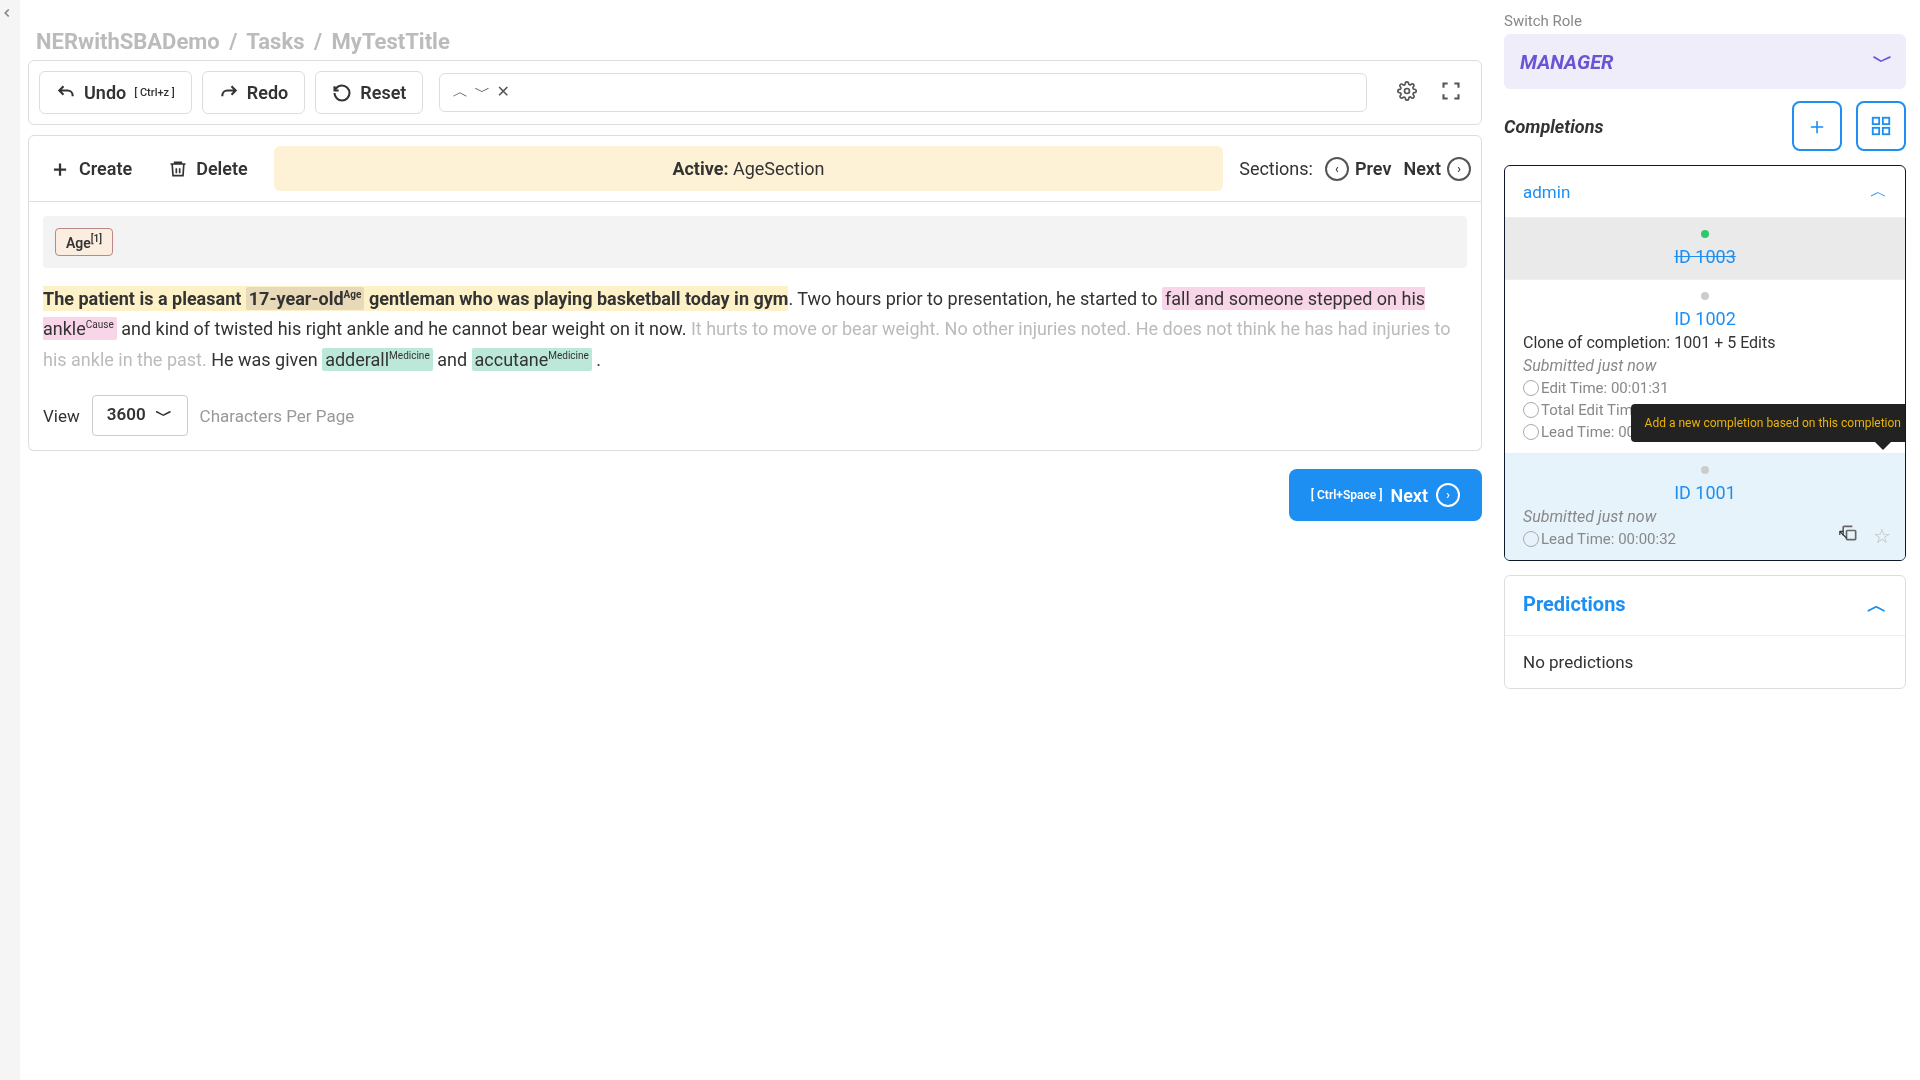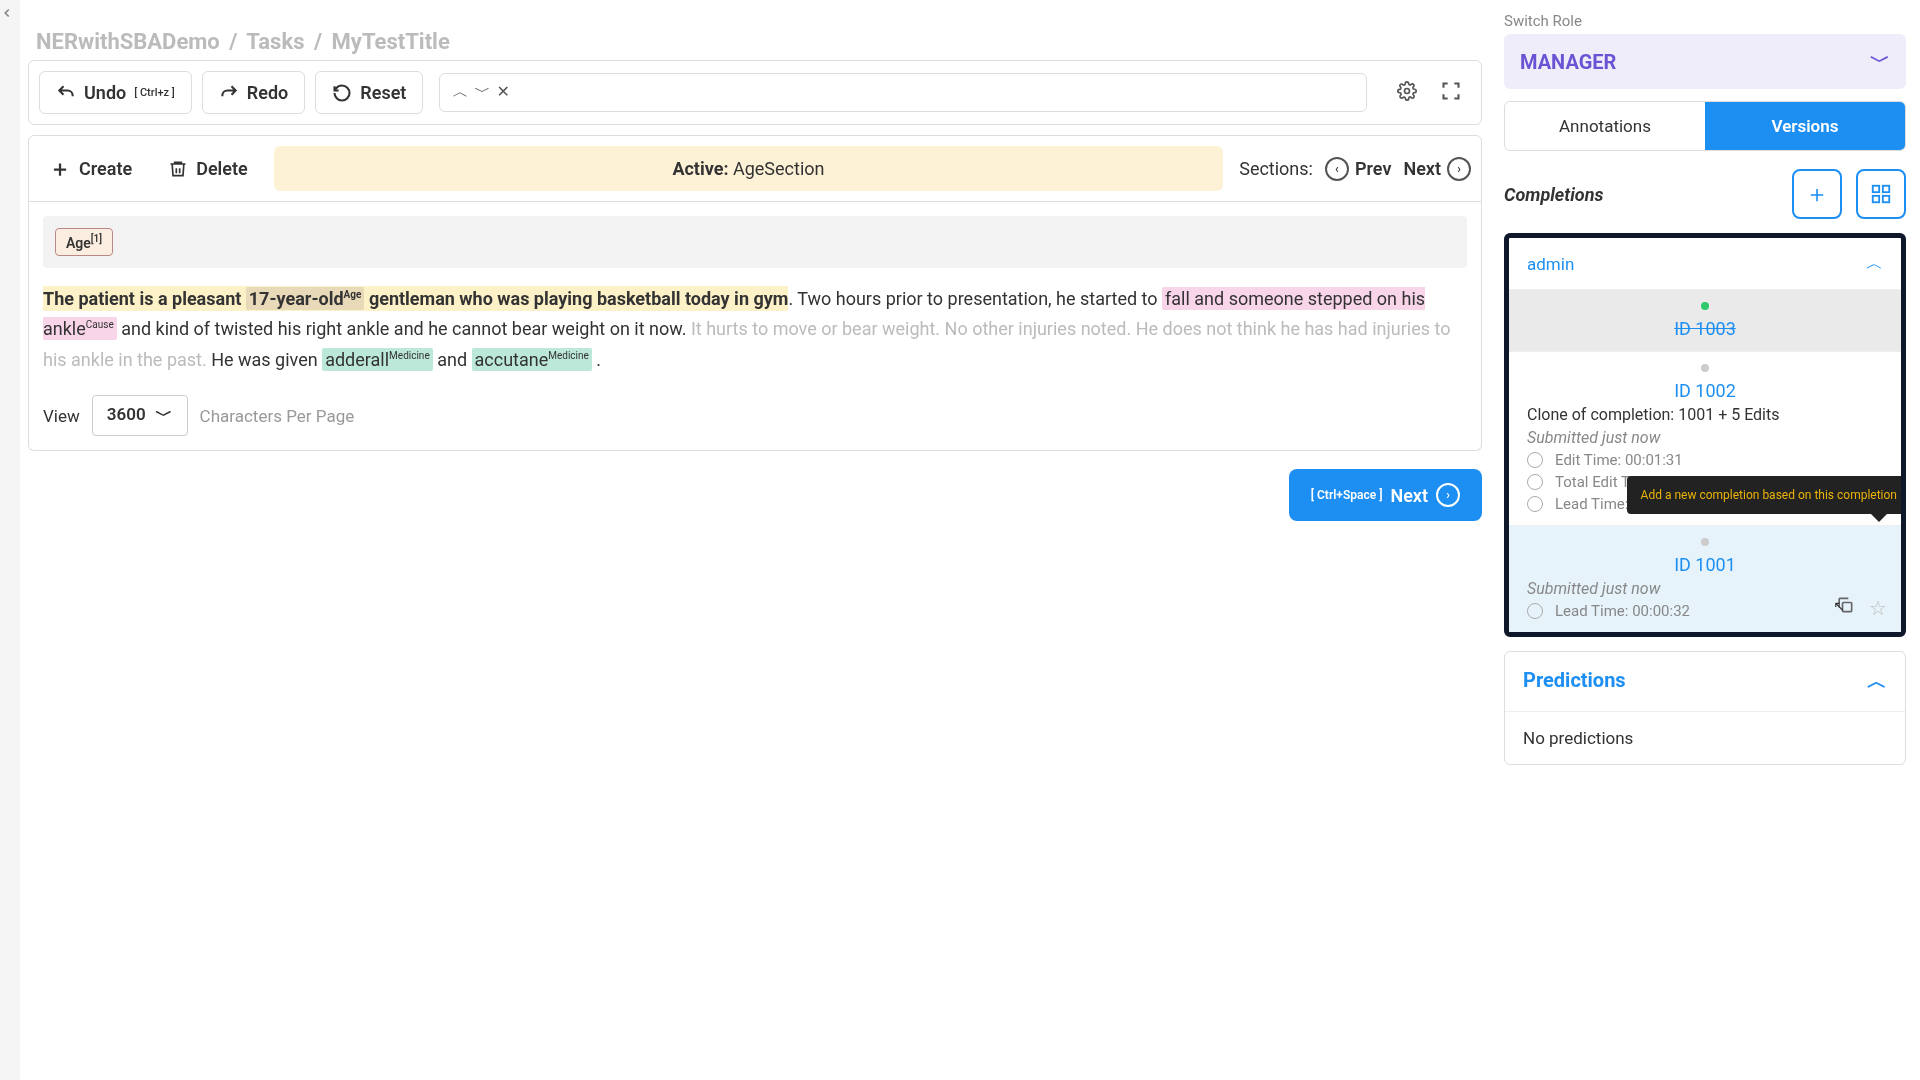--- a/index.html
+++ b/index.html
@@ -38,41 +38,41 @@
 .faded { color: #bbb; }
 .view-row { display: flex; align-items: center; gap: 12px; margin-top: 20px; font-size: 17px; }
 .select-box { border: 1px solid #ccc; border-radius: 4px; padding: 8px 14px; font-weight: 600; display: flex; gap: 10px; cursor: pointer; }
 .cpp-label { color: #999; }
 .next-big { display: flex; justify-content: flex-end; margin-top: 18px; }
 .next-btn { background: #1d8ff2; color: #fff; padding: 14px 22px; border-radius: 8px; display: flex; align-items: center; gap: 8px; font-size: 18px; font-weight: 600; cursor: pointer; }
 .next-btn .hint { font-size: 12px; }
 .next-btn .circ { width: 24px; height: 24px; border: 2px solid #fff; border-radius: 50%; display: inline-flex; align-items: center; justify-content: center; font-size: 12px; }
 .sidebar { width: 430px; padding: 12px 14px; }
 .switch-role-lbl { color: #888; font-size: 15px; margin-bottom: 4px; }
-.role-select { background: #f0edfb; border-radius: 6px; padding: 14px 16px; display: flex; justify-content: space-between; align-items: center; font-size: 20px; font-weight: 700; color: #6b54d3; cursor: pointer; margin-bottom: 12px; }
+.role-select { background: #f0edfb; border-radius: 6px; padding: 14px 16px; display: flex; justify-content: space-between; align-items: center; font-size: 20px; font-weight: 700; color: #6b54d3; cursor: pointer; margin-bottom: 12px; font-style: italic; }
 .tabs { display: flex; border: 1px solid #ddd; border-radius: 6px; overflow: hidden; margin-bottom: 18px; }
 .tab { flex: 1; text-align: center; padding: 14px; font-size: 17px; cursor: pointer; }
 .tab.active { background: #1d8ff2; color: #fff; font-weight: 600; }
 .comp-header { display: flex; justify-content: space-between; align-items: center; margin-bottom: 14px; }
 .comp-title { font-size: 18px; font-weight: 700; font-style: italic; }
 .comp-icons { display: flex; gap: 14px; }
 .sq-btn { width: 50px; height: 50px; border: 2px solid #1d8ff2; border-radius: 8px; display: flex; align-items: center; justify-content: center; color: #1d8ff2; font-size: 24px; cursor: pointer; }
-.comp-box { border: 5px solid #0f172a; border-radius: 6px; margin-bottom: 14px; overflow: hidden; }
+.comp-box { border: 1px solid #0f172a; border-radius: 6px; margin-bottom: 14px; overflow: hidden; }
 .comp-user { padding: 14px 18px; display: flex; justify-content: space-between; align-items: center; color: #1d8ff2; border-bottom: 1px solid #eee; font-size: 17px; cursor: pointer; }
 .comp-item { padding: 12px 18px; border-bottom: 1px solid #eee; position: relative; }
 .comp-item:last-child { border-bottom: none; }
 .comp-item.sel1003 { background: #eaeaea; }
 .comp-item.sel1001 { background: #e7f3fb; }
 .id-line { display: flex; align-items: center; gap: 8px; font-size: 18px; color: #1d8ff2; flex-direction: column; }
 .dot { width: 8px; height: 8px; border-radius: 50%; display: inline-block; }
 .dot.green { background: #2ec96b; }
 .dot.gray { background: #ccc; }
 .id-strike { text-decoration: line-through; }
 .sub-line { color: #888; font-style: italic; margin-top: 4px; font-size: 16px; }
-.meta-line { color: #888; display: flex; align-items: center; gap: 12px; margin-top: 4px; font-size: 15px; }
+.meta-line { color: #888; display: flex; align-items: center; gap: 2px; margin-top: 4px; font-size: 15px; }
 .clone-line { font-size: 16px; margin-top: 4px; }
 .item-icons { position: absolute; right: 14px; bottom: 12px; display: flex; gap: 14px; align-items: center; }
 .copy-ic, .star-ic { cursor: pointer; font-size: 20px; }
 .star-fill { color: #1d8ff2; }
 .star-out { color: #bbb; }
 .tooltip { position: absolute; background: #222; color: #eab308; padding: 12px 14px; border-radius: 4px; font-size: 12px; white-space: nowrap; z-index: 10; top: -50px; right: -10px; }
 .tooltip::after { content: ''; position: absolute; bottom: -8px; right: 24px; border: 8px solid transparent; border-top-color: #222; border-bottom: none; }
 .pred-box { border: 1px solid #ddd; border-radius: 6px; }
 .pred-hdr { padding: 16px 18px; display: flex; justify-content: space-between; color: #1d8ff2; font-size: 20px; font-weight: 700; border-bottom: 1px solid #eee; cursor: pointer; }
 .pred-body { padding: 16px 18px; font-size: 17px; color: #333; }
@@ -195,24 +195,20 @@
     </div>
   </div>
 </div>
 
 <div class="sidebar">
   <div class="switch-role-lbl">Switch Role</div>
   <div class="role-select">
     <span>MANAGER</span>
     <span>﹀</span>
   </div>
-  <div class="tabs">
-    <div class="tab">Annotations</div>
-    <div class="tab active">Versions</div>
-  </div>
   <div class="comp-header">
     <div class="comp-title">Completions</div>
     <div class="comp-icons">
       <div class="sq-btn">＋</div>
       <div class="sq-btn">
         <svg width="22" height="22" viewBox="0 0 24 24" fill="none" stroke="#1d8ff2" stroke-width="2">
             <rect x="3" y="3" width="7" height="7"></rect>
             <rect x="14" y="3" width="7" height="7"></rect>
             <rect x="3" y="14" width="7" height="7"></rect>
             <rect x="14" y="14" width="7" height="7"></rect>

